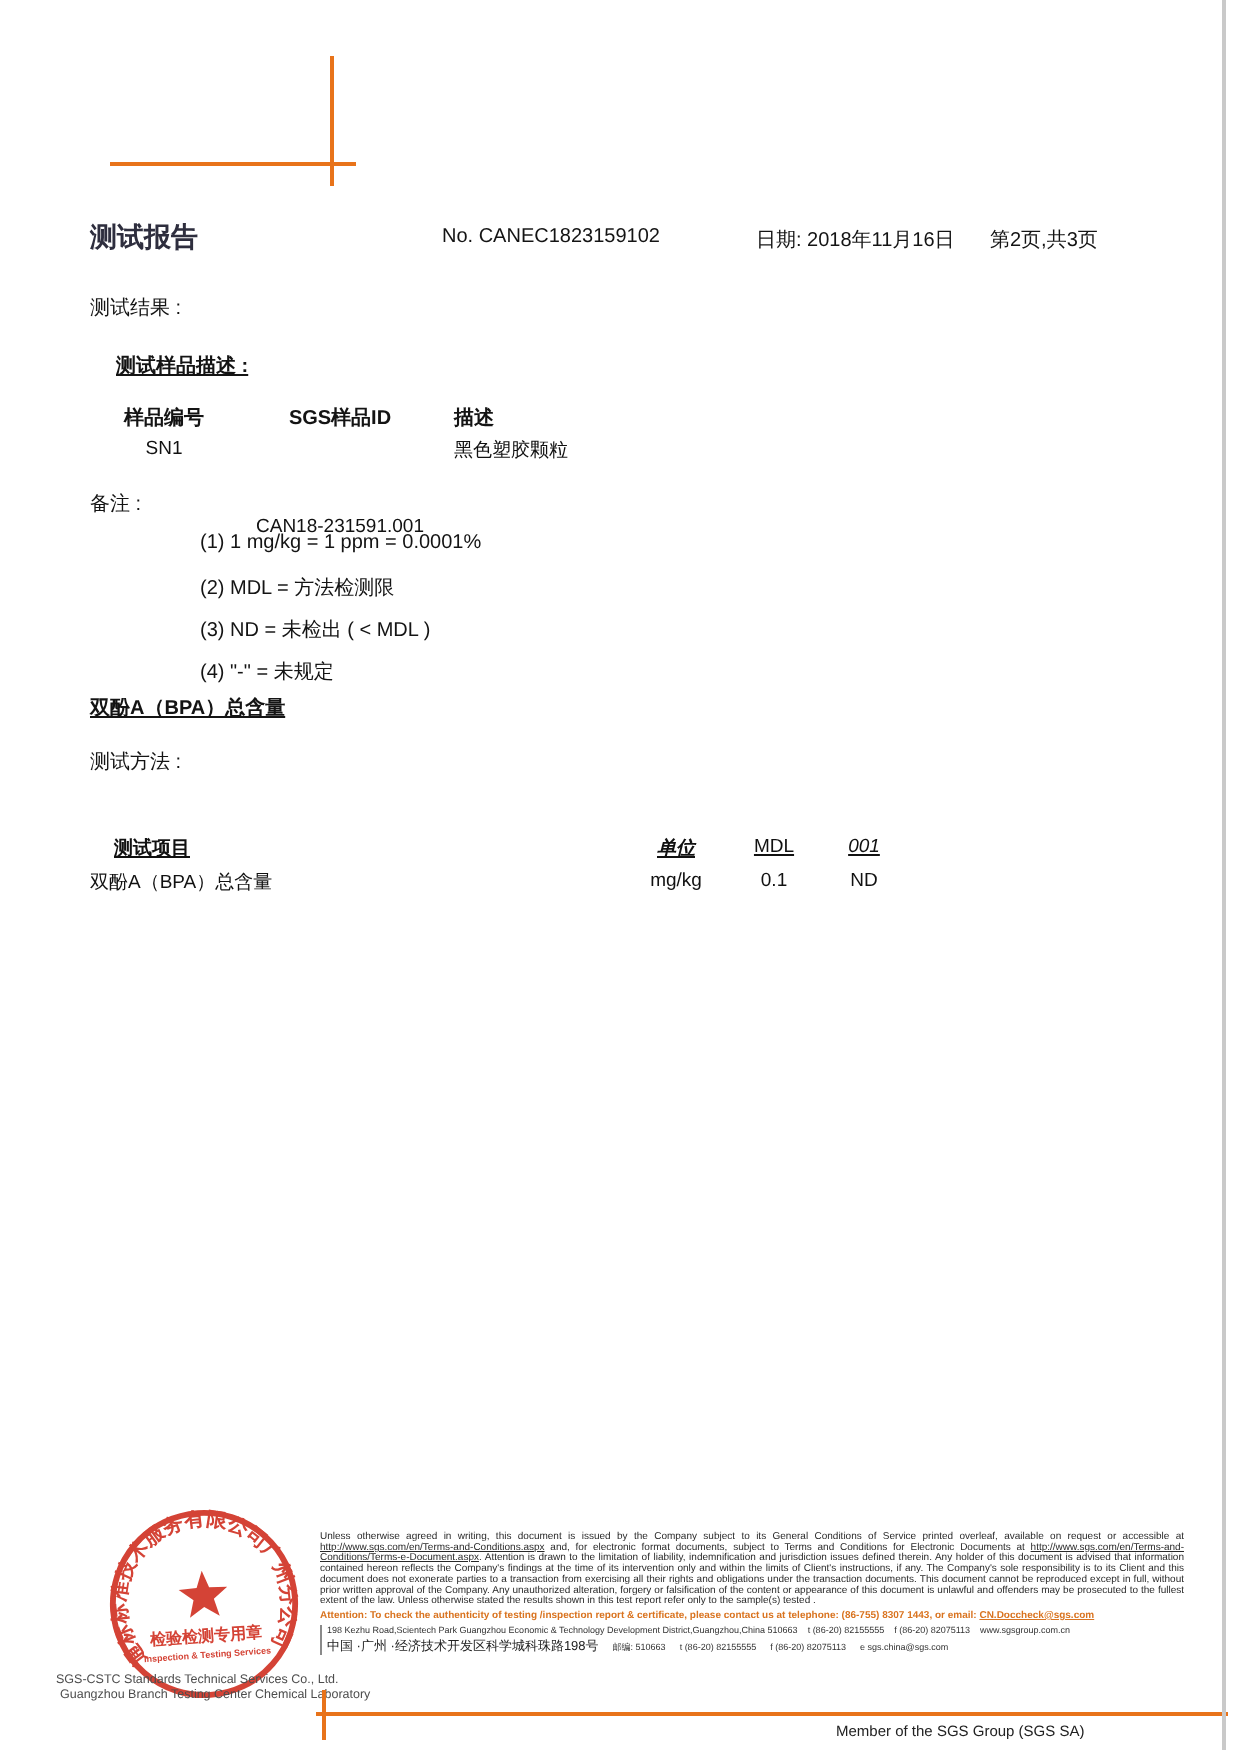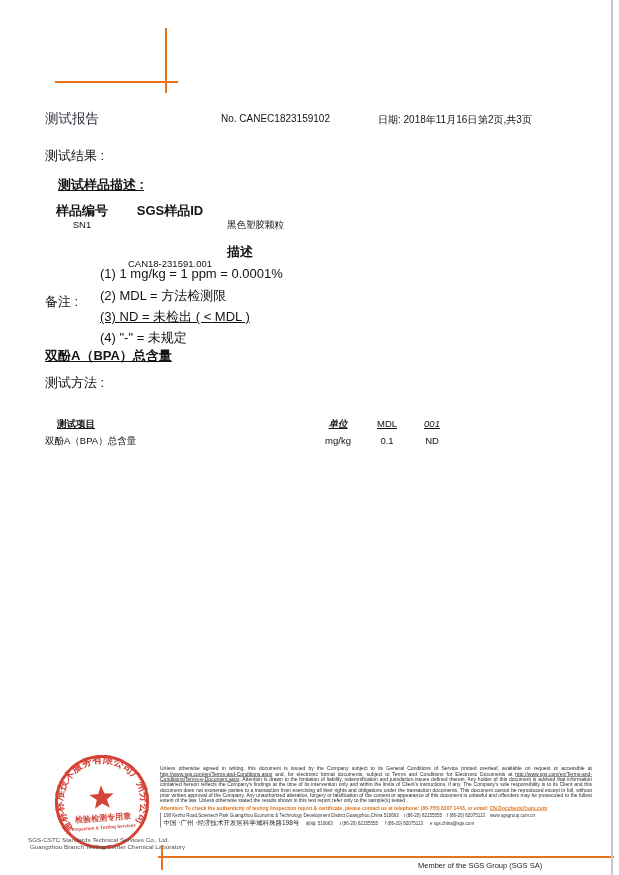--- a/index.html
+++ b/index.html
@@ -3,24 +3,24 @@
 <meta charset="utf-8">
 <style>
   html,body{margin:0;padding:0;background:#ffffff;}
   .page{position:relative;width:619px;height:875px;background:#fff;overflow:hidden;
         font-family:"Liberation Sans","DejaVu Sans",sans-serif;color:#111;}
   .abs{position:absolute;}
   
   .logo-text{font-weight:bold;font-size:50px;line-height:48px;color:#8c8c8c;letter-spacing:-2px;}
   .o-hline{background:#e8731a;height:2px;}
   .o-vline{background:#e8731a;width:2px;}
-  .title{font-size:13.5px;font-weight:normal;color:#2e2e3e;}
+  .title{font-size:13.5px;font-weight:bold;color:#2e2e3e;}
   .h-meta{font-size:10px;color:#141414;}
   
-  .body-txt{font-size:13px;color:#141414;}
+  .body-txt{font-size:10px;color:#141414;}
   .sec-underline{font-weight:bold;text-decoration:underline;}
   .bold{font-weight:bold;}
   .ctr{text-align:center;}
   .und{text-decoration:underline;}
   .ital{font-style:italic;}
   .small-tbl{font-size:9.5px;}
   
   .stamp{opacity:0.88;transform:rotate(-4deg);}
   
   .foot-wrap{width:864px;transform:scale(0.5);transform-origin:0 0;}
@@ -40,36 +40,36 @@
 <body>
 
 <div class="page">
 
   <div class="abs o-hline" style="left:55px;top:81px;width:123px;"></div>
   <div class="abs o-vline" style="left:165px;top:28px;height:65px;"></div>
 
   <div class="abs title" style="left:45px;top:110px;">测试报告</div>
   <div class="abs h-meta" style="left:221px;top:113px;">No. CANEC1823159102</div>
   <div class="abs h-meta" style="left:378px;top:113px;">日期: 2018年11月16日</div>
-  <div class="abs h-meta" style="left:478px;top:113px;">第2页,共3页</div>
+  <div class="abs h-meta" style="left:495px;top:113px;">第2页,共3页</div>
 
   <div class="abs body-txt" style="left:45px;top:147px;">测试结果 :</div>
 
   <div class="abs body-txt sec-underline" style="left:45px;top:176px;margin-left:13px;">测试样品描述 :</div>
   <div class="abs body-txt bold ctr" style="left:52px;top:202px;width:60px;">样品编号</div>
   <div class="abs body-txt bold ctr" style="left:132px;top:202px;width:76px;">SGS样品ID</div>
-  <div class="abs body-txt bold" style="left:227px;top:202px;margin-top:41px;">描述</div>
+  <div class="abs body-txt bold" style="left:227px;top:202px;">描述</div>
   <div class="abs small-tbl ctr" style="left:52px;top:219px;width:60px;">SN1</div>
   <div class="abs small-tbl ctr" style="left:126px;top:222px;width:88px;margin-top:36px;">CAN18-231591.001</div>
   <div class="abs small-tbl" style="left:227px;top:219px;">黑色塑胶颗粒</div>
 
-  <div class="abs body-txt" style="left:45px;top:245px;margin-top:48px;">备注 :</div>
+  <div class="abs body-txt" style="left:45px;top:245px;">备注 :</div>
   <div class="abs body-txt" style="left:100px;top:266px;">(1) 1 mg/kg = 1 ppm = 0.0001%</div>
   <div class="abs body-txt" style="left:100px;top:287px;">(2) MDL = 方法检测限</div>
-  <div class="abs body-txt" style="left:100px;top:308px;text-decoration:underline;">(3) ND = 未检出 ( &lt; MDL )</div>
+  <div class="abs body-txt" style="left:100px;top:308px;">(3) ND = 未检出 ( &lt; MDL )</div>
   <div class="abs body-txt" style="left:100px;top:329px;">(4) "-" = 未规定</div>
 
   <div class="abs body-txt sec-underline" style="left:45px;top:347px;">双酚A（BPA）总含量</div>
   <div class="abs body-txt" style="left:45px;top:374px;">测试方法 :</div>
 
   <div class="abs small-tbl bold und" style="left:57px;top:418px;">测试项目</div>
   <div class="abs small-tbl bold und ital ctr" style="left:313px;top:418px;width:50px;">单位</div>
   <div class="abs small-tbl und ctr" style="left:363px;top:418px;width:48px;">MDL</div>
   <div class="abs small-tbl und ital ctr" style="left:408px;top:418px;width:48px;">001</div>
   <div class="abs small-tbl" style="left:45px;top:435px;">双酚A（BPA）总含量</div>

